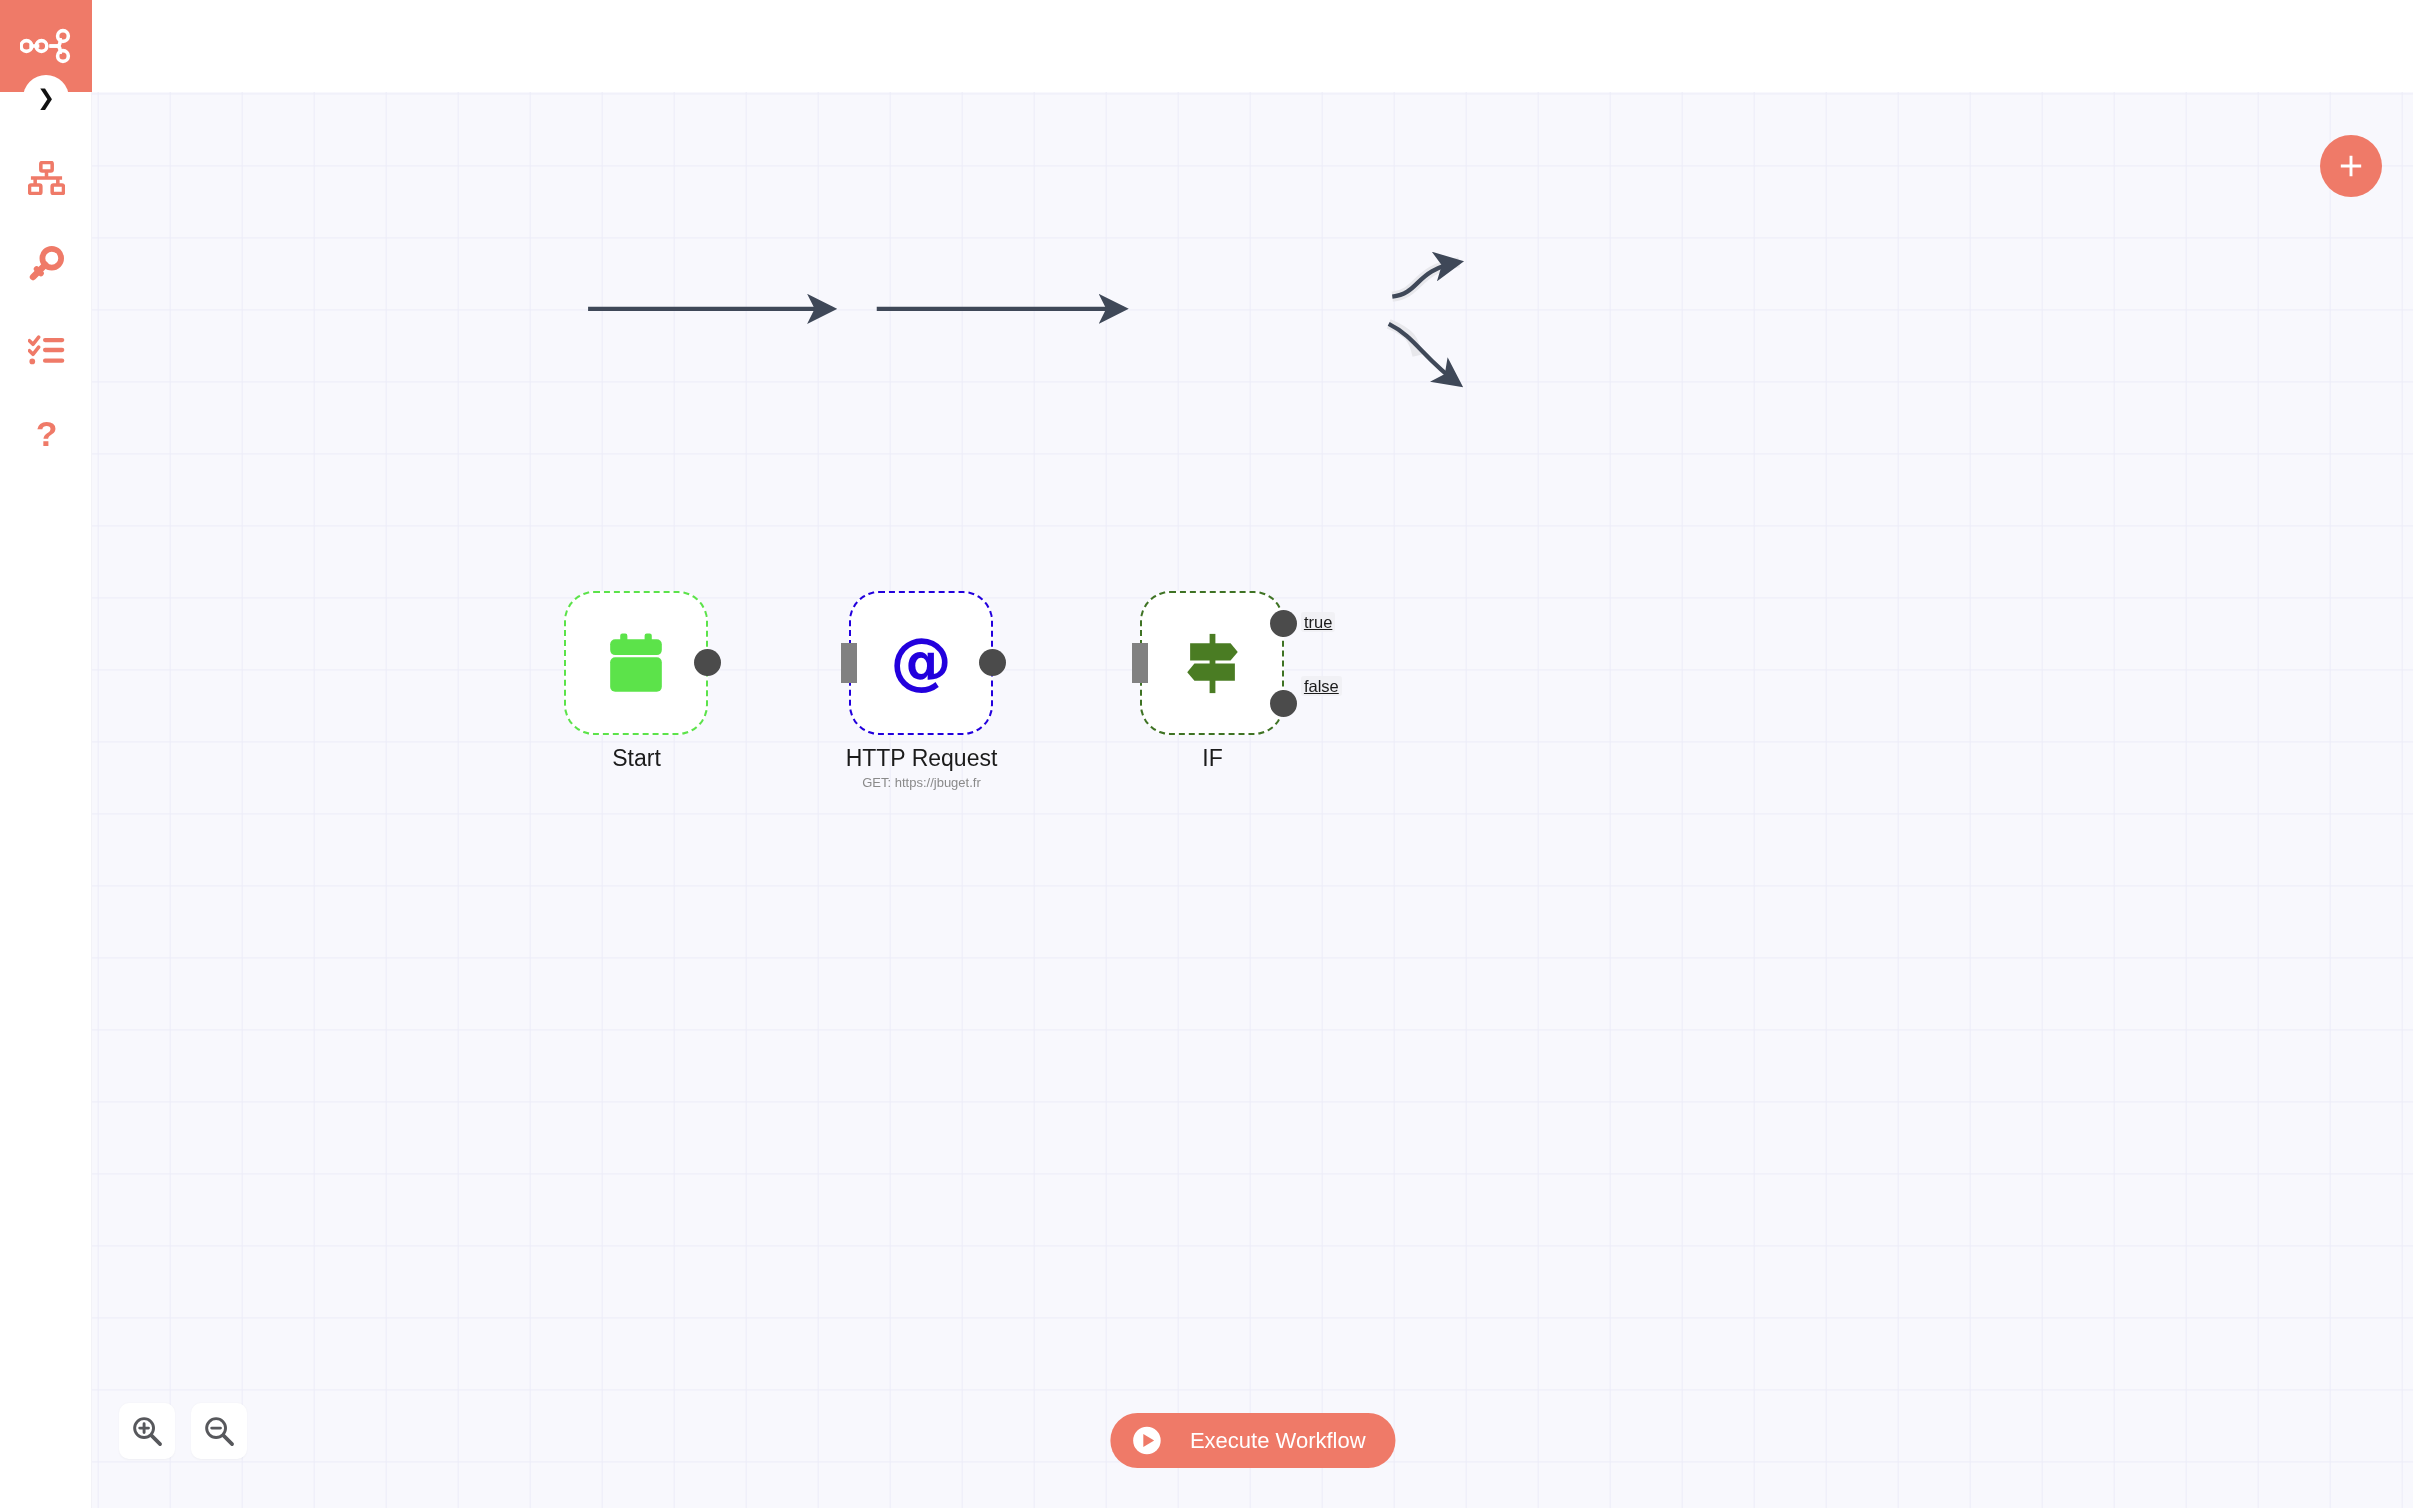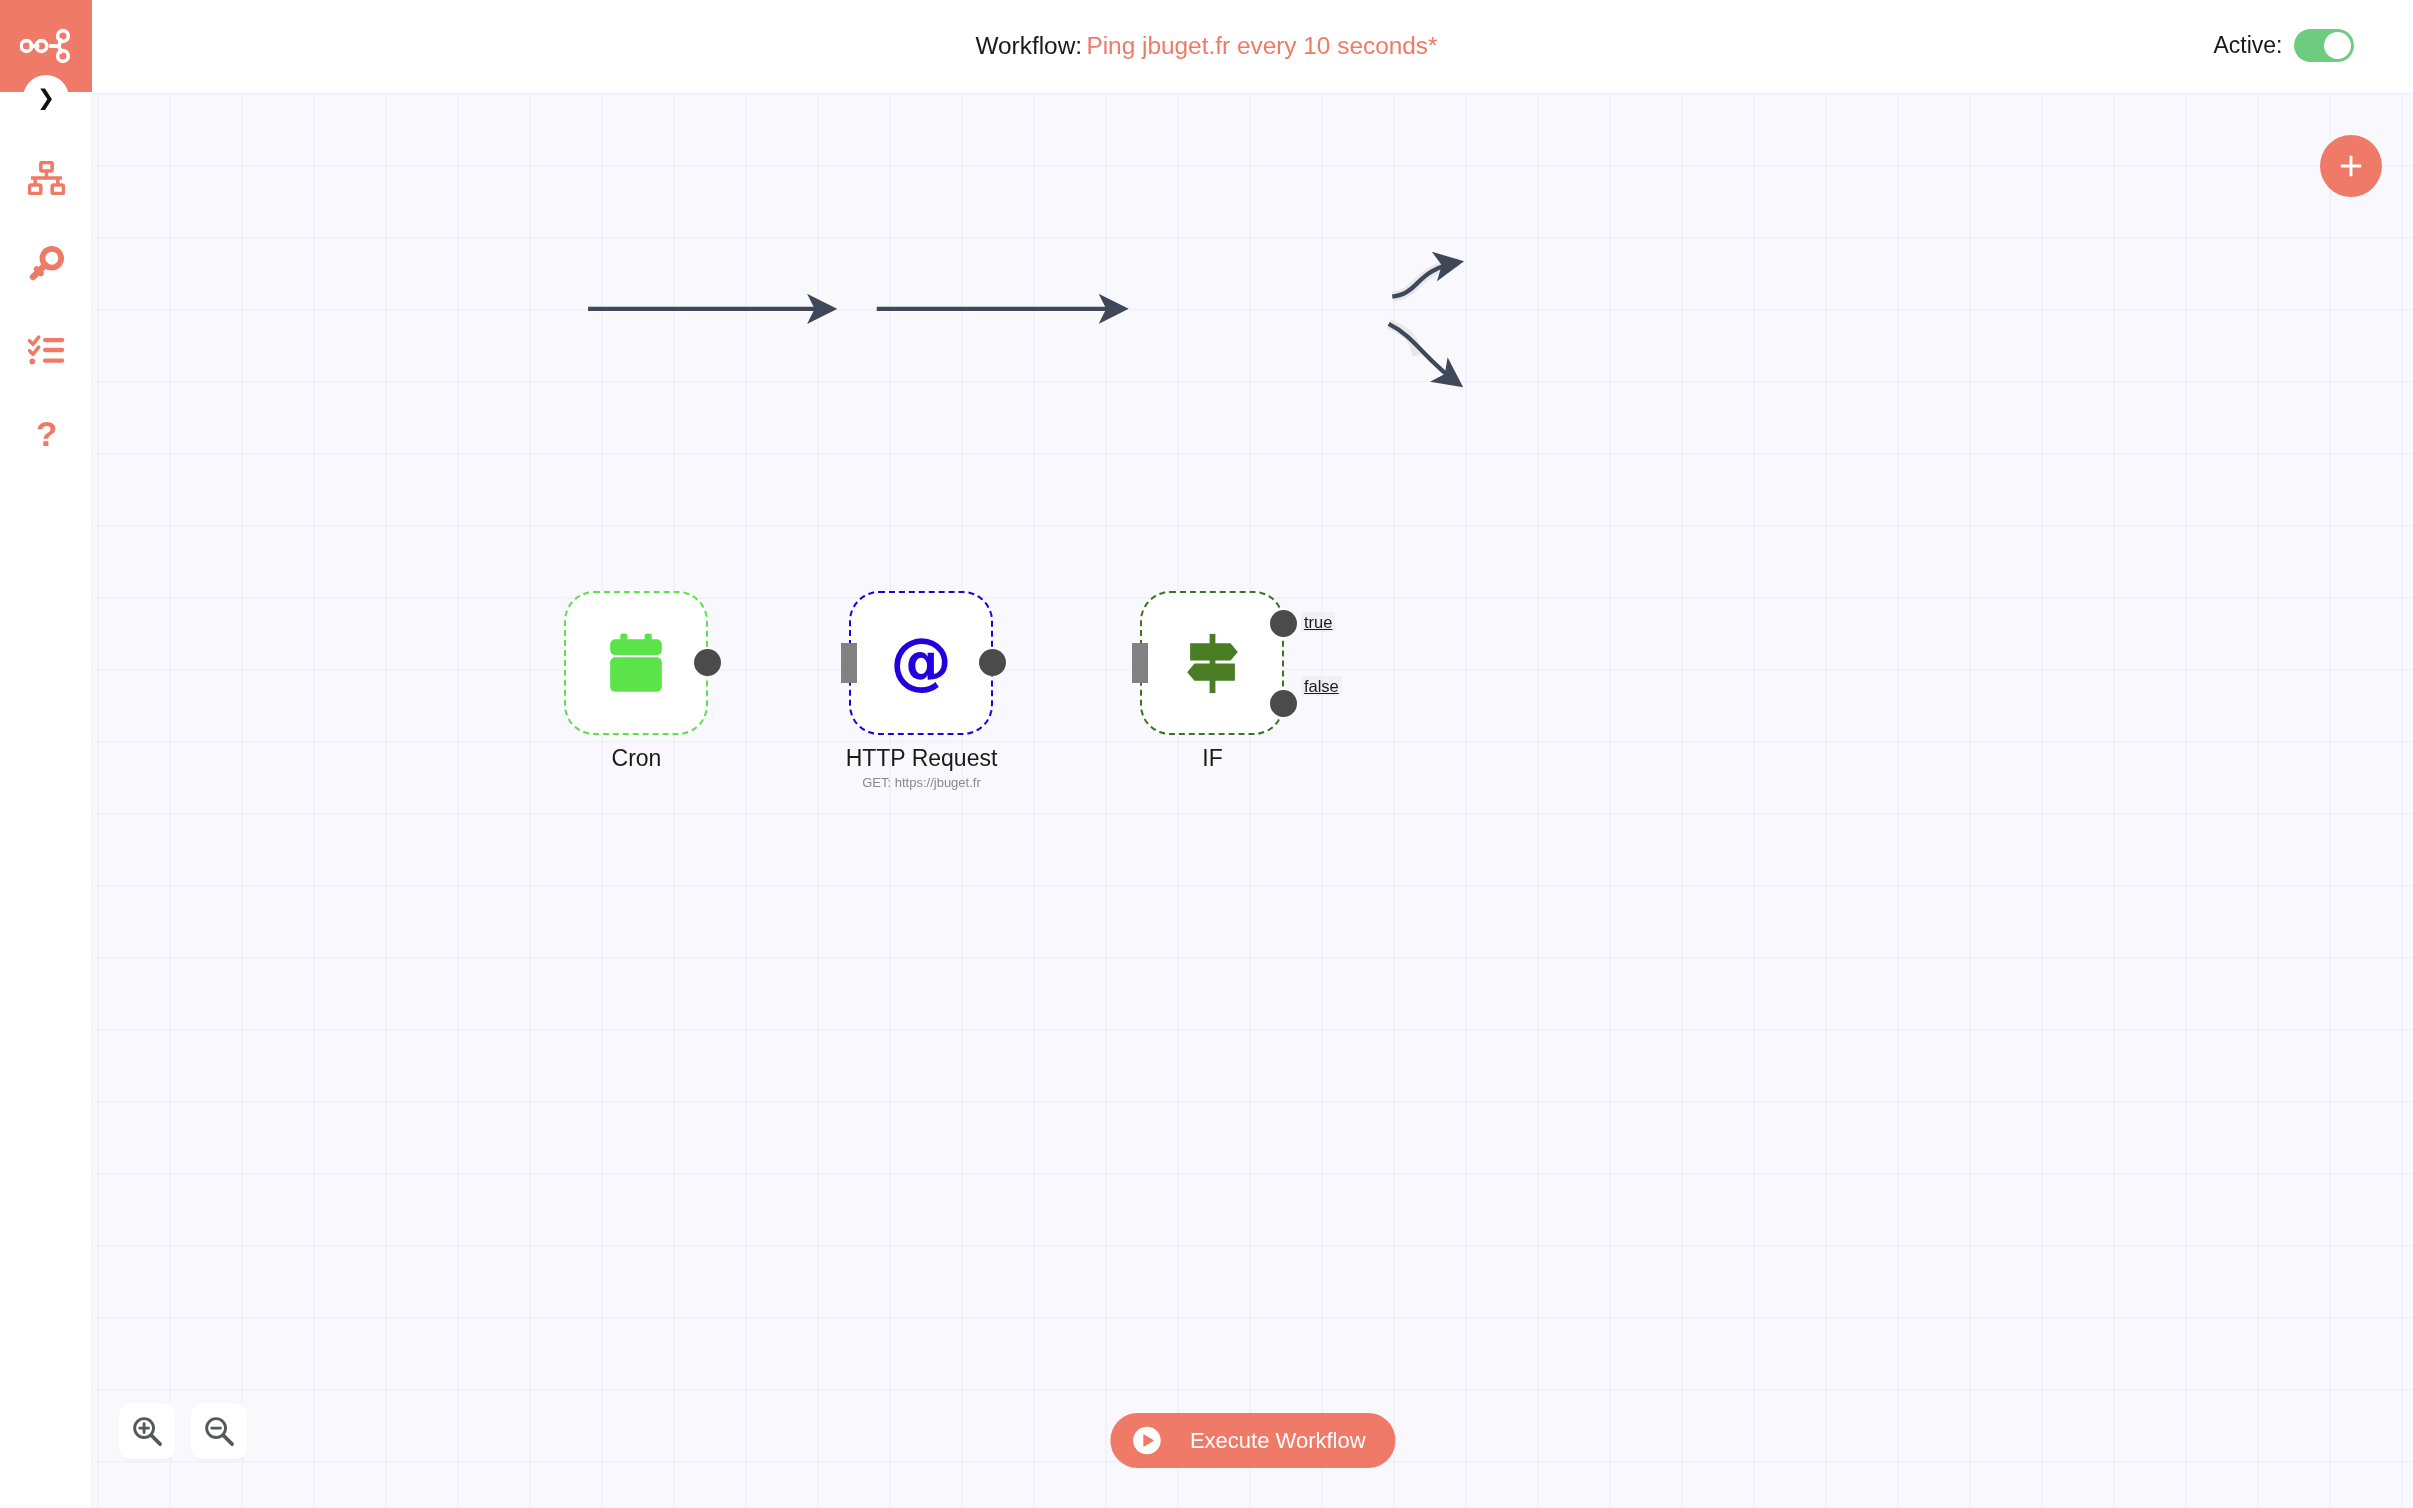--- a/index.html
+++ b/index.html
@@ -225,31 +225,20 @@
 
       <div class="side-item">
         <svg width="29" height="37" viewBox="0 0 40 52">
           <text x="20" y="40" font-family="Liberation Sans, sans-serif" font-size="50" font-weight="bold" fill="#ef7a68" text-anchor="middle">?</text>
         </svg>
       </div>
 
     </div>
   </div>
 
-  <div id="header">
-    <div id="header-title">
-      <span class="wf-label">Workflow:</span><span class="wf-name">Ping jbuget.fr every 10 seconds*</span>
-    </div>
-    <div id="active-wrap">
-      <span id="active-label">Active:</span>
-      <button id="active-toggle">
-        <span class="knob"></span>
-      </button>
-    </div>
-  </div>
 
   <div id="canvas">
 
     <svg id="edges" viewBox="0 0 3232 1972" width="2322" height="1416">
       <defs>
         <marker id="arrow" viewBox="0 0 12 12" refX="10" refY="6" markerWidth="7" markerHeight="7" orient="auto-start-reverse">
           <path d="M0 0 L12 6 L0 12 L3 6 Z" fill="#3f4858"></path>
         </marker>
       </defs>
 
@@ -276,21 +265,21 @@
     <div class="node" style="left:472px; top:499px;">
       <div class="node-box green">
         <svg width="66" height="66" viewBox="0 0 92 92">
           <rect x="24" y="5" width="10" height="16" rx="3" fill="#5ce34a"></rect>
           <rect x="58" y="5" width="10" height="16" rx="3" fill="#5ce34a"></rect>
           <rect x="10" y="13" width="72" height="22" rx="7" fill="#5ce34a"></rect>
           <rect x="10" y="38" width="72" height="48" rx="7" fill="#5ce34a"></rect>
         </svg>
       </div>
       <div class="out-dot" style="left:130px; top:58px;"></div>
-      <div class="node-label" style="top:154px;">Cron</div>
+      <div class="node-label" style="top:154px;">Start</div>
     </div>
 
     <div class="node" style="left:757px; top:499px;">
       <div class="node-box blue">
         <svg width="66" height="66" viewBox="0 0 92 92">
           <text x="46" y="72" font-family="DejaVu Sans, sans-serif" font-size="86" font-weight="bold" fill="#2200dd" text-anchor="middle">@</text>
         </svg>
       </div>
       <div class="in-port" style="left:-8px; top:52px;"></div>
       <div class="out-dot" style="left:130px; top:58px;"></div>

